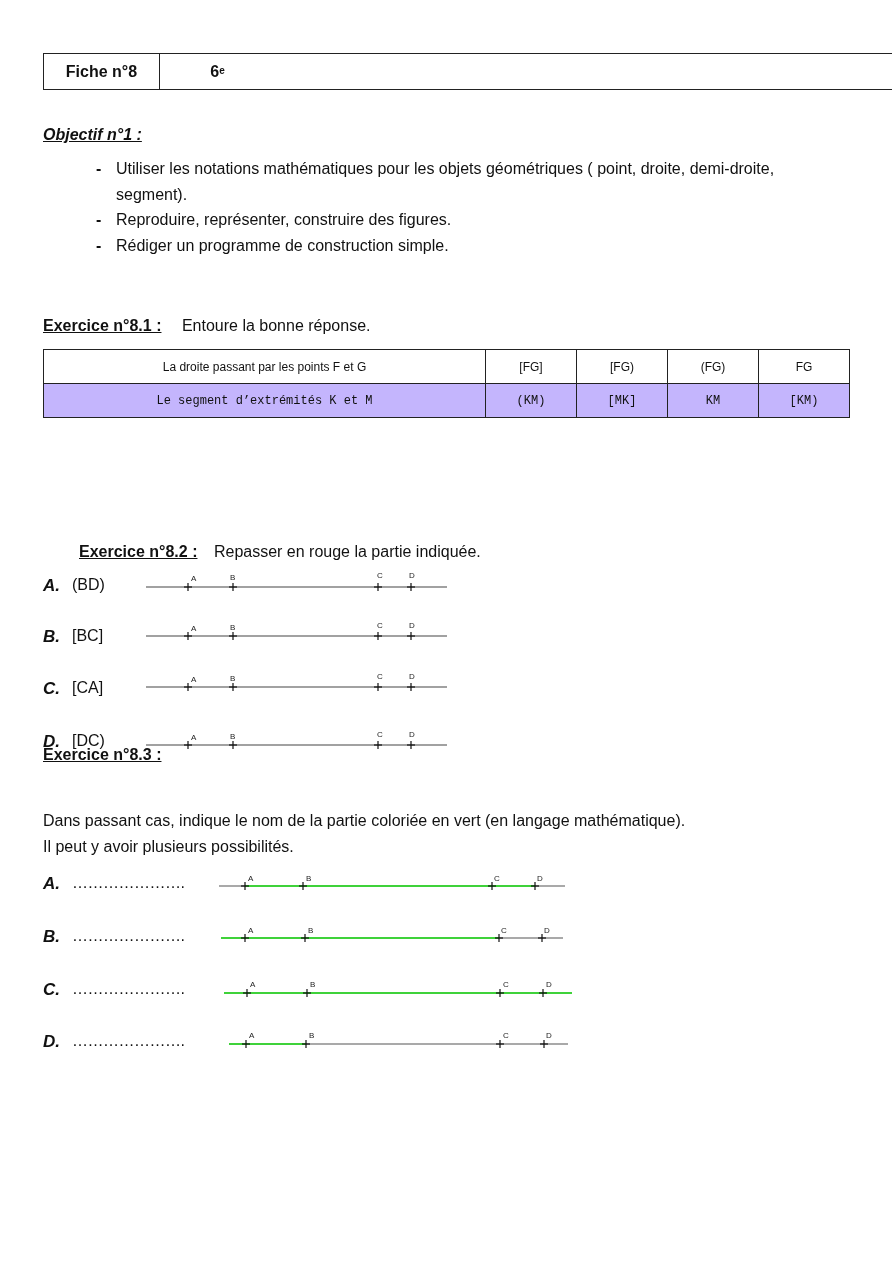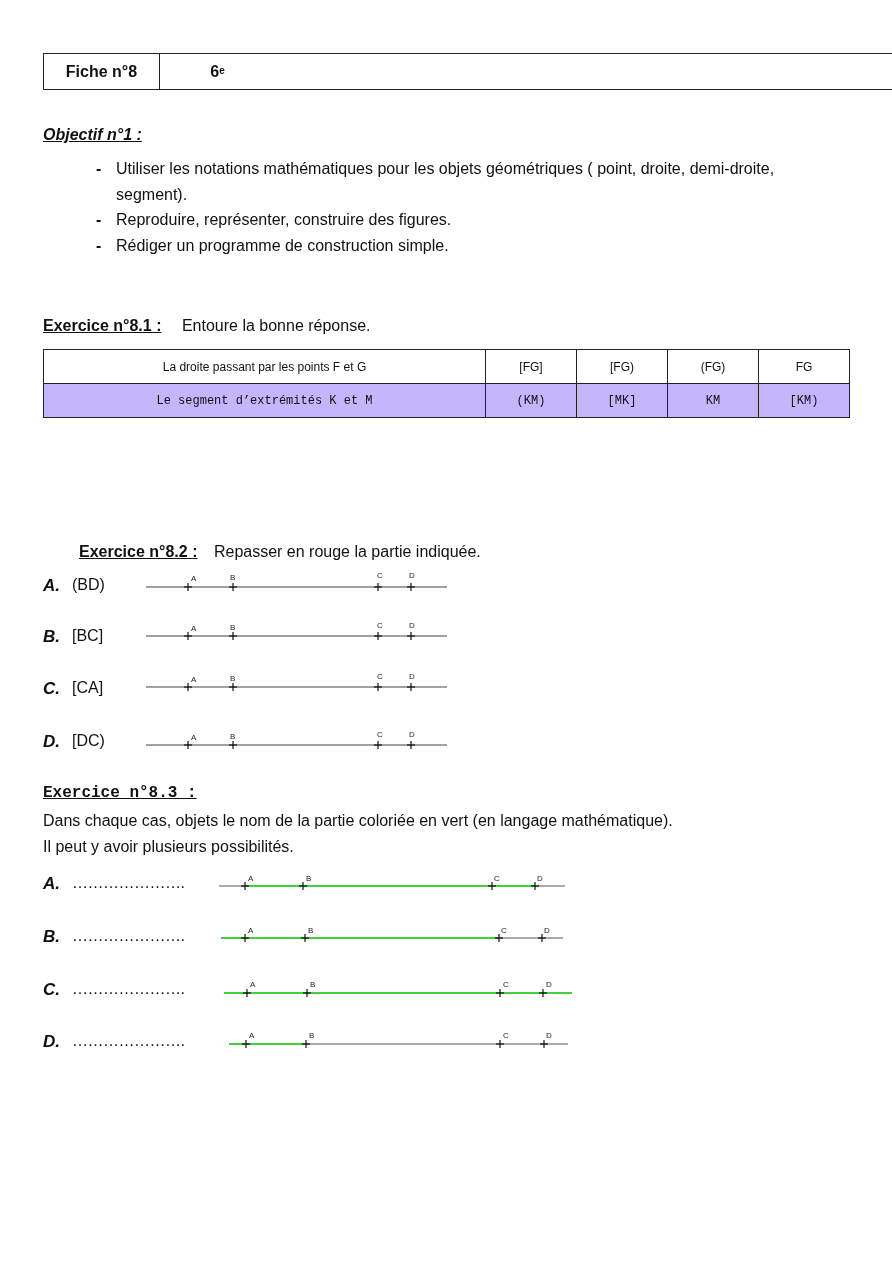--- a/index.html
+++ b/index.html
@@ -102,24 +102,24 @@
 </div>
 <div class="abs" style="left:43px; top:679px;">
   <span class="ex-label-letter">C.</span>
   <span style="position:absolute; left:29px; white-space:nowrap;">[CA]</span>
 </div>
 <div class="abs" style="left:43px; top:732px;">
   <span class="ex-label-letter">D.</span>
   <span style="position:absolute; left:29px; white-space:nowrap;text-align:center;">[DC)</span>
 </div>
 
-<div class="abs" style="left:43px; top:784px;font-family:Liberation Mono, monospace;">
+<div class="abs" style="left:43px; top:746px;">
   <span class="section-title">Exercice n°8.3 :</span>
 </div>
-<div class="abs" style="left:43px; top:812px; white-space:nowrap;">Dans chaque cas, objets le nom de la partie coloriée en vert (en langage mathématique).</div>
+<div class="abs" style="left:43px; top:812px; white-space:nowrap;">Dans passant cas, indique le nom de la partie coloriée en vert (en langage mathématique).</div>
 <div class="abs" style="left:43px; top:838px; white-space:nowrap;">Il peut y avoir plusieurs possibilités.</div>
 
 <div class="abs" style="left:43px; top:874px;">
   <span class="ex-label-letter">A.</span>
   <span style="position:absolute; left:29px; white-space:nowrap; letter-spacing:-0.5px;">………………….</span>
 </div>
 <div class="abs" style="left:43px; top:927px;">
   <span class="ex-label-letter">B.</span>
   <span style="position:absolute; left:29px; white-space:nowrap; letter-spacing:-0.5px;">………………….</span>
 </div>

